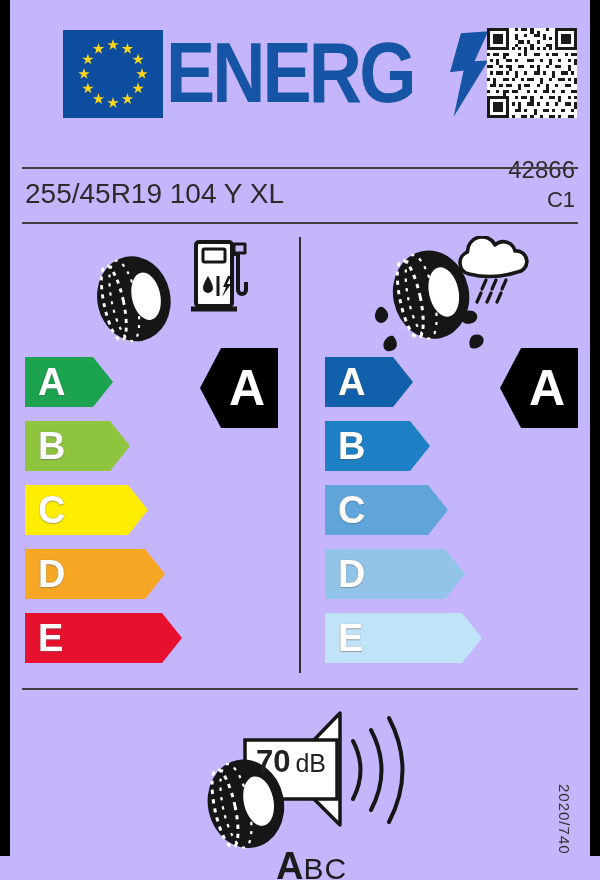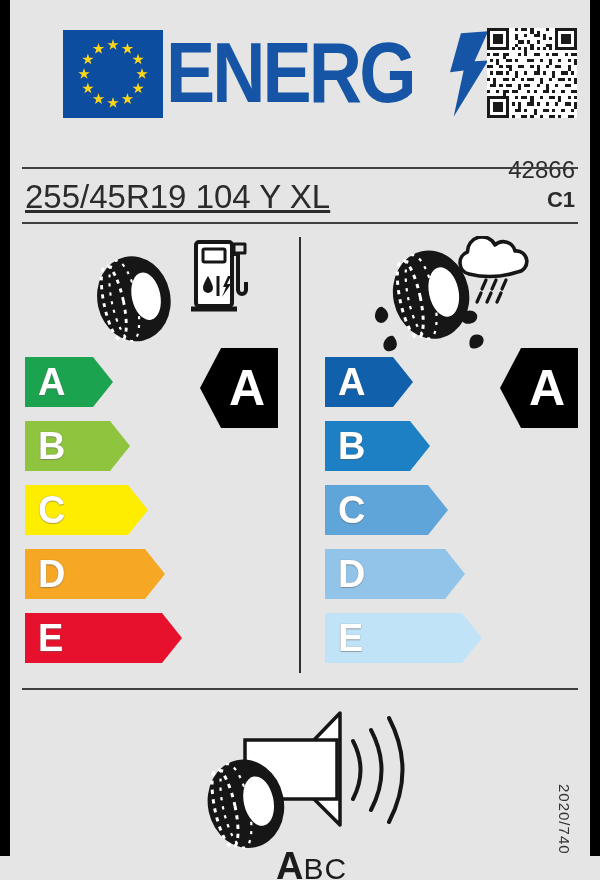--- a/index.html
+++ b/index.html
@@ -1,33 +1,33 @@
 <!DOCTYPE html>
 <html><head>
 <meta charset="utf-8">
 <style>
   html,body{margin:0;padding:0;background:#ffffff;}
-  .label{position:relative;width:600px;height:880px;background:#e5e5e5;overflow:hidden;
+  .label{position:relative;width:600px;height:880px;background:#c4b5fd;overflow:hidden;
          font-family:"Liberation Sans",sans-serif;color:#222;}
   .side-border{position:absolute;top:0;width:10px;height:856px;background:#000;}
   .side-border.left{left:0;}
   .side-border.right{left:590px;width:11px;}
 
   
   .eu-flag{position:absolute;left:63px;top:30px;width:100px;height:88px;}
   .energy-logo{position:absolute;left:166px;top:24px;font-size:76px;font-weight:bold;
                color:#1655a6;letter-spacing:-3px;transform:scale(0.97,1.12);transform-origin:left top;white-space:nowrap;}
   .bolt{position:absolute;left:450px;top:31px;width:40px;height:88px;}
   .qr{position:absolute;left:487px;top:28px;width:90px;height:90px;}
 
   
   .brand{position:absolute;left:25px;top:136px;font-size:26px;font-weight:bold;color:#2d2a2a;letter-spacing:0.5px;}
   .code{position:absolute;right:25px;top:156px;font-size:24px;color:#2d2a2a;}
-  .size{position:absolute;left:25px;top:178px;font-size:33px;color:#2d2a2a;text-decoration:underline;}
-  .tclass{position:absolute;right:25px;top:187px;font-size:22px;color:#2d2a2a;font-weight:bold;}
+  .size{position:absolute;left:25px;top:178px;font-size:28px;color:#2d2a2a;}
+  .tclass{position:absolute;right:25px;top:187px;font-size:22px;color:#2d2a2a;}
   .rule{position:absolute;left:22px;width:556px;height:2px;background:#3f3f3f;}
   .rule1{top:167px;} .rule2{top:222px;} .rule3{top:688px;}
 
   
   .tire-fuel{position:absolute;left:84px;top:250px;width:98px;height:98px;}
   .pump{position:absolute;left:190px;top:236px;width:60px;height:80px;}
   .tire-wet{position:absolute;left:368px;top:244px;width:120px;height:112px;}
   .cloud{position:absolute;left:452px;top:236px;width:80px;height:68px;}
   .vdivider{position:absolute;left:299px;top:237px;width:2px;height:436px;background:#2f2f2f;}
 
@@ -215,18 +215,22 @@
     <rect x="5" y="37" width="92" height="59" fill="#fff" stroke="#161616" stroke-width="3.5"></rect>
     <g fill="none" stroke="#161616" stroke-width="4" stroke-linecap="round">
       <path d="M113 38 q15 29 0 58"></path>
       <path d="M131 27 q21 40 0 80"></path>
       <path d="M149 15 q27 52 0 104"></path>
     </g>
   </svg>
   <svg class="tire-noise" viewBox="0 0 110 110">
     <use href="#tireShape"></use>
   </svg>
+  <div class="db-text">
+    <span class="val">70</span>
+    <span class="unit">dB</span>
+  </div>
   <div class="abc">
     <span class="big">A</span>
     <span class="rest">BC</span>
   </div>
   <div class="regulation">2020/740</div>
 </div>
 
 </body></html>

